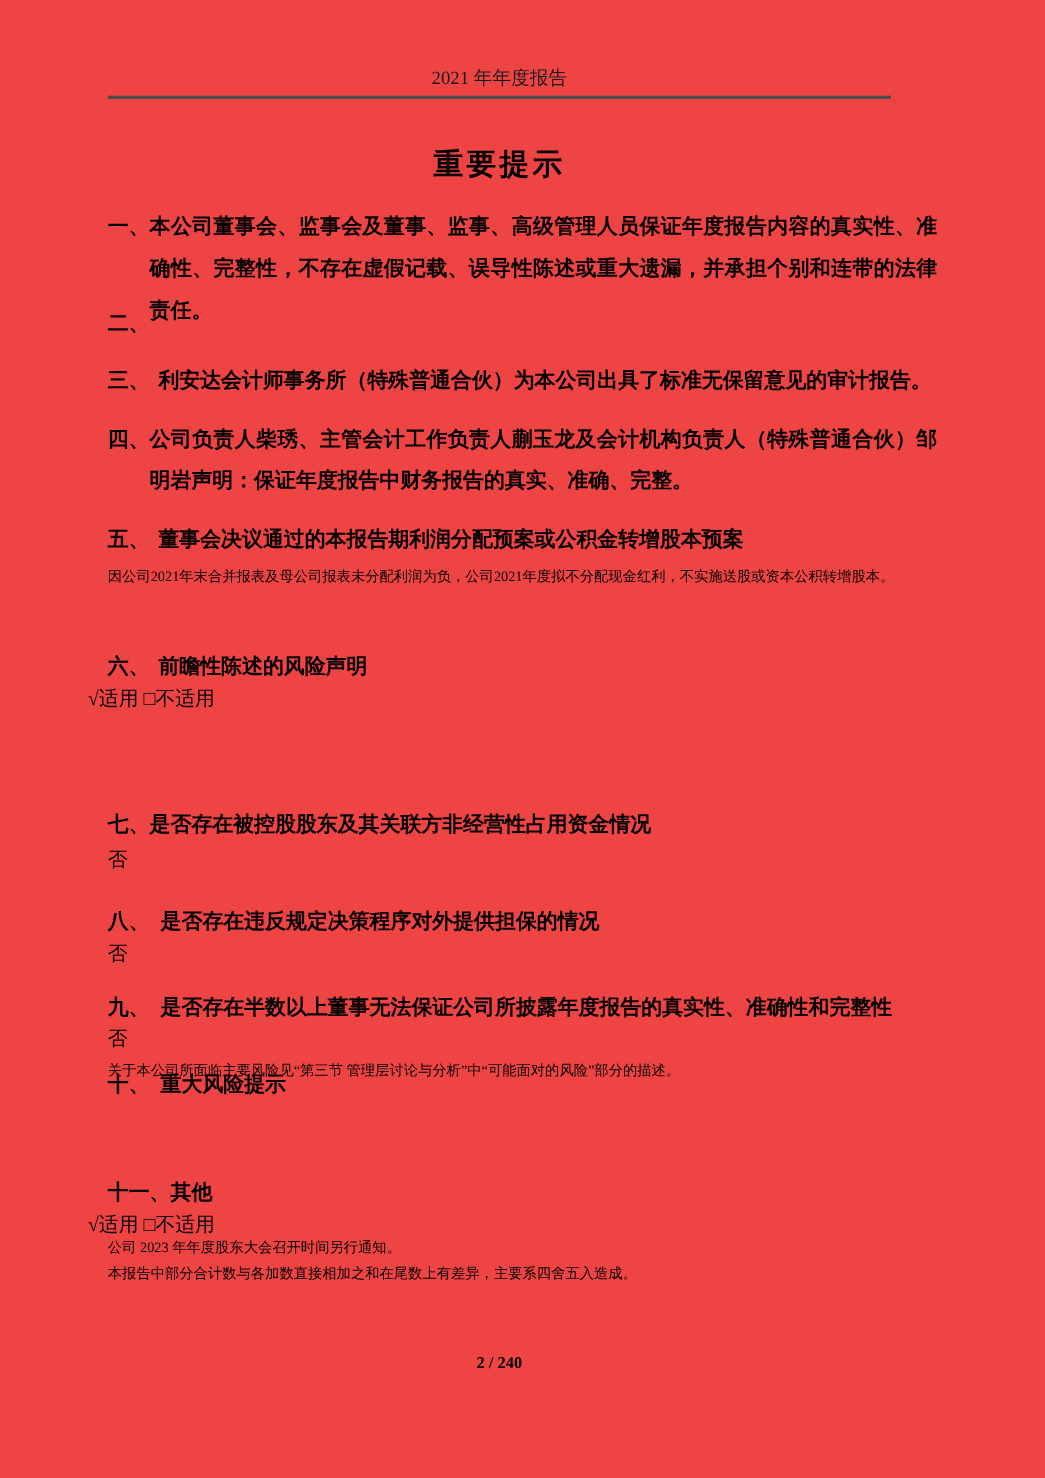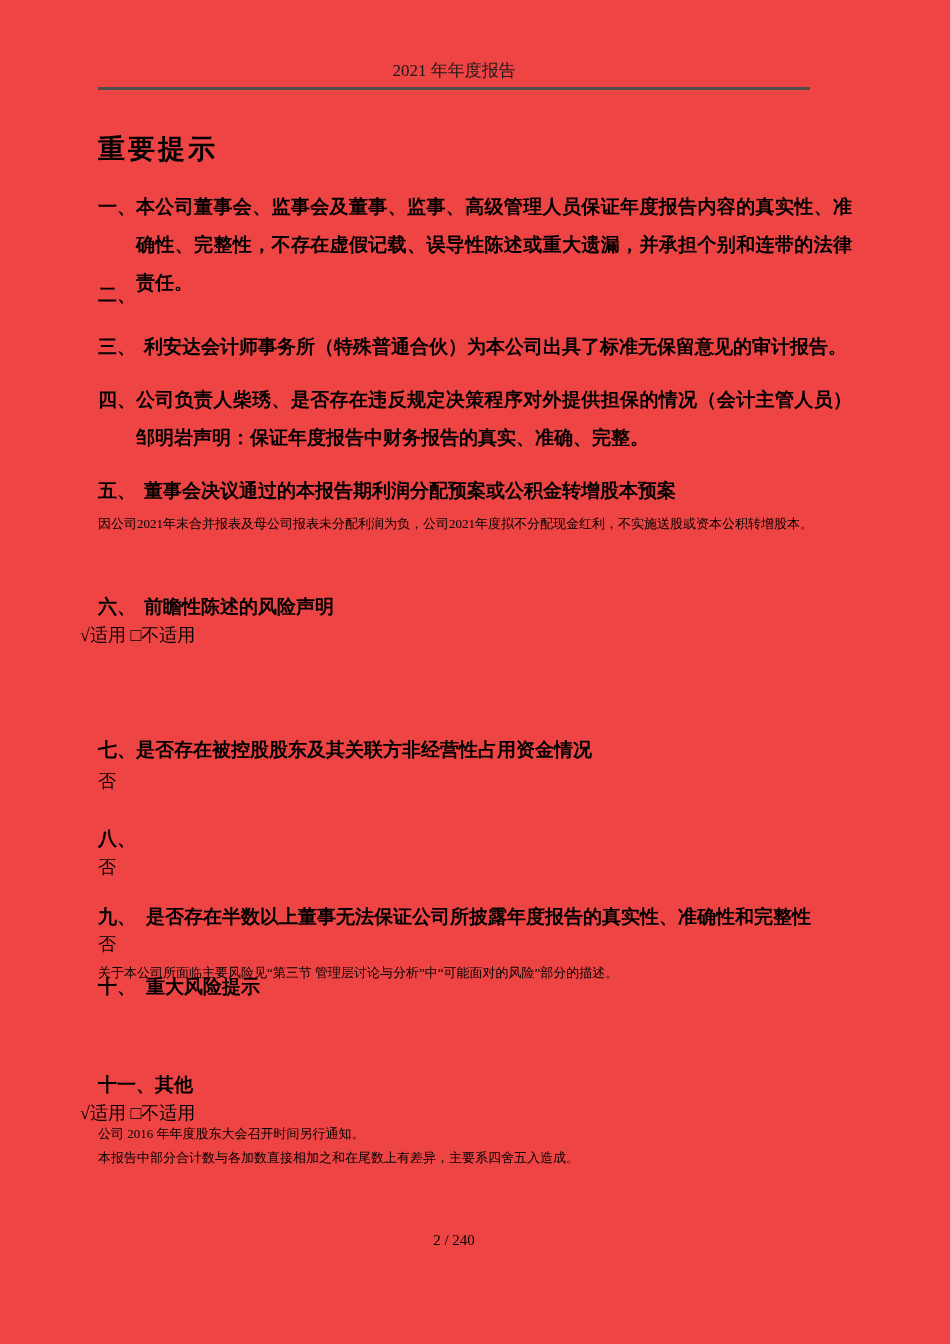--- a/index.html
+++ b/index.html
@@ -32,21 +32,21 @@
     left: 98px;
     width: 712px;
     height: 3px;
     background: #4d4d4d;
   }
   .page-title {
     position: absolute;
     top: 133px;
     left: 98px;
     width: 712px;
-    text-align: left;
+    text-align: center;
     font-family: "Liberation Sans", "DejaVu Sans", sans-serif;
     font-weight: 900;
     font-size: 27px;
     line-height: 32px;
     letter-spacing: 3px;
   }
   .sec {
     position: absolute;
     left: 98px;
     width: 716px;
@@ -96,21 +96,21 @@
     line-height: 30px;
   }
   .doc-footer {
     position: absolute;
     top: 1230px;
     left: 98px;
     width: 712px;
     text-align: center;
     font-size: 15px;
     line-height: 20px;
-    font-weight: 400;
+    font-weight: 700;
   }
 </style>
 </head>
 <body>
 
 <div class="page">
 
   <div class="doc-header">2021 年年度报告</div>
   <div class="header-rule"></div>
 
@@ -125,21 +125,21 @@
     <span class="num">二、</span>
   </div>
 
   <div class="sec heading-block pad-b" style="top:328px">
     <span class="num">三、</span>
     <span>利安达会计师事务所（特殊普通合伙）为本公司出具了标准无保留意见的审计报告。</span>
   </div>
 
   <div class="sec heading-block pad-a justify" style="top:381px">
     <span class="num">四、</span>
-    <span>公司负责人柴琇、是否存在违反规定决策程序对外提供担保的情况（会计主管人员）邹明岩声明：保证年度报告中财务报告的真实、准确、完整。</span>
+    <span>公司负责人柴琇、主管会计工作负责人蒯玉龙及会计机构负责人（特殊普通合伙）邹明岩声明：保证年度报告中财务报告的真实、准确、完整。</span>
   </div>
 
   <div class="sec heading-block pad-b" style="top:472px">
     <span class="num">五、</span>
     <span>董事会决议通过的本报告期利润分配预案或公积金转增股本预案</span>
   </div>
   <p class="body-para justify" style="top:506px">因公司2021年末合并报表及母公司报表未分配利润为负，公司2021年度拟不分配现金红利，不实施送股或资本公积转增股本。</p>
 
   <div class="sec heading-block pad-b" style="top:588px">
     <span class="num">六、</span>
@@ -148,38 +148,39 @@
   <p class="applicability" style="top:620px">√适用 □不适用</p>
 
   <div class="sec heading-block pad-a" style="top:731px">
     <span class="num">七、</span>
     <span>是否存在被控股股东及其关联方非经营性占用资金情况</span>
   </div>
   <p class="answer" style="top:766px">否</p>
 
   <div class="sec heading-block pad-c" style="top:820px">
     <span class="num">八、</span>
+    <span>是否存在违反规定决策程序对外提供担保的情况</span>
   </div>
   <p class="answer" style="top:852px">否</p>
 
   <div class="sec heading-block pad-c" style="top:898px">
     <span class="num">九、</span>
     <span>是否存在半数以上董事无法保证公司所披露年度报告的真实性、准确性和完整性</span>
   </div>
   <p class="answer" style="top:929px">否</p>
 
   <div class="sec heading-block pad-c" style="top:968px">
     <span class="num">十、</span>
     <span>重大风险提示</span>
   </div>
   <p class="body-para lh25" style="top:960px">关于本公司所面临主要风险见“第三节 管理层讨论与分析”中“可能面对的风险”部分的描述。</p>
 
   <div class="sec heading-block pad-d" style="top:1066px">
     <span class="num">十一、</span>
     <span>其他</span>
   </div>
   <p class="applicability" style="top:1098px">√适用 □不适用</p>
-  <p class="body-para lh24" style="top:1122px">公司 2016 年年度股东大会召开时间另行通知。</p>
+  <p class="body-para lh24" style="top:1122px">公司 2023 年年度股东大会召开时间另行通知。</p>
   <p class="body-para lh24" style="top:1146px">本报告中部分合计数与各加数直接相加之和在尾数上有差异，主要系四舍五入造成。</p>
 
   <div class="doc-footer">2 / 240</div>
 
 </div>
 
 </body></html>

